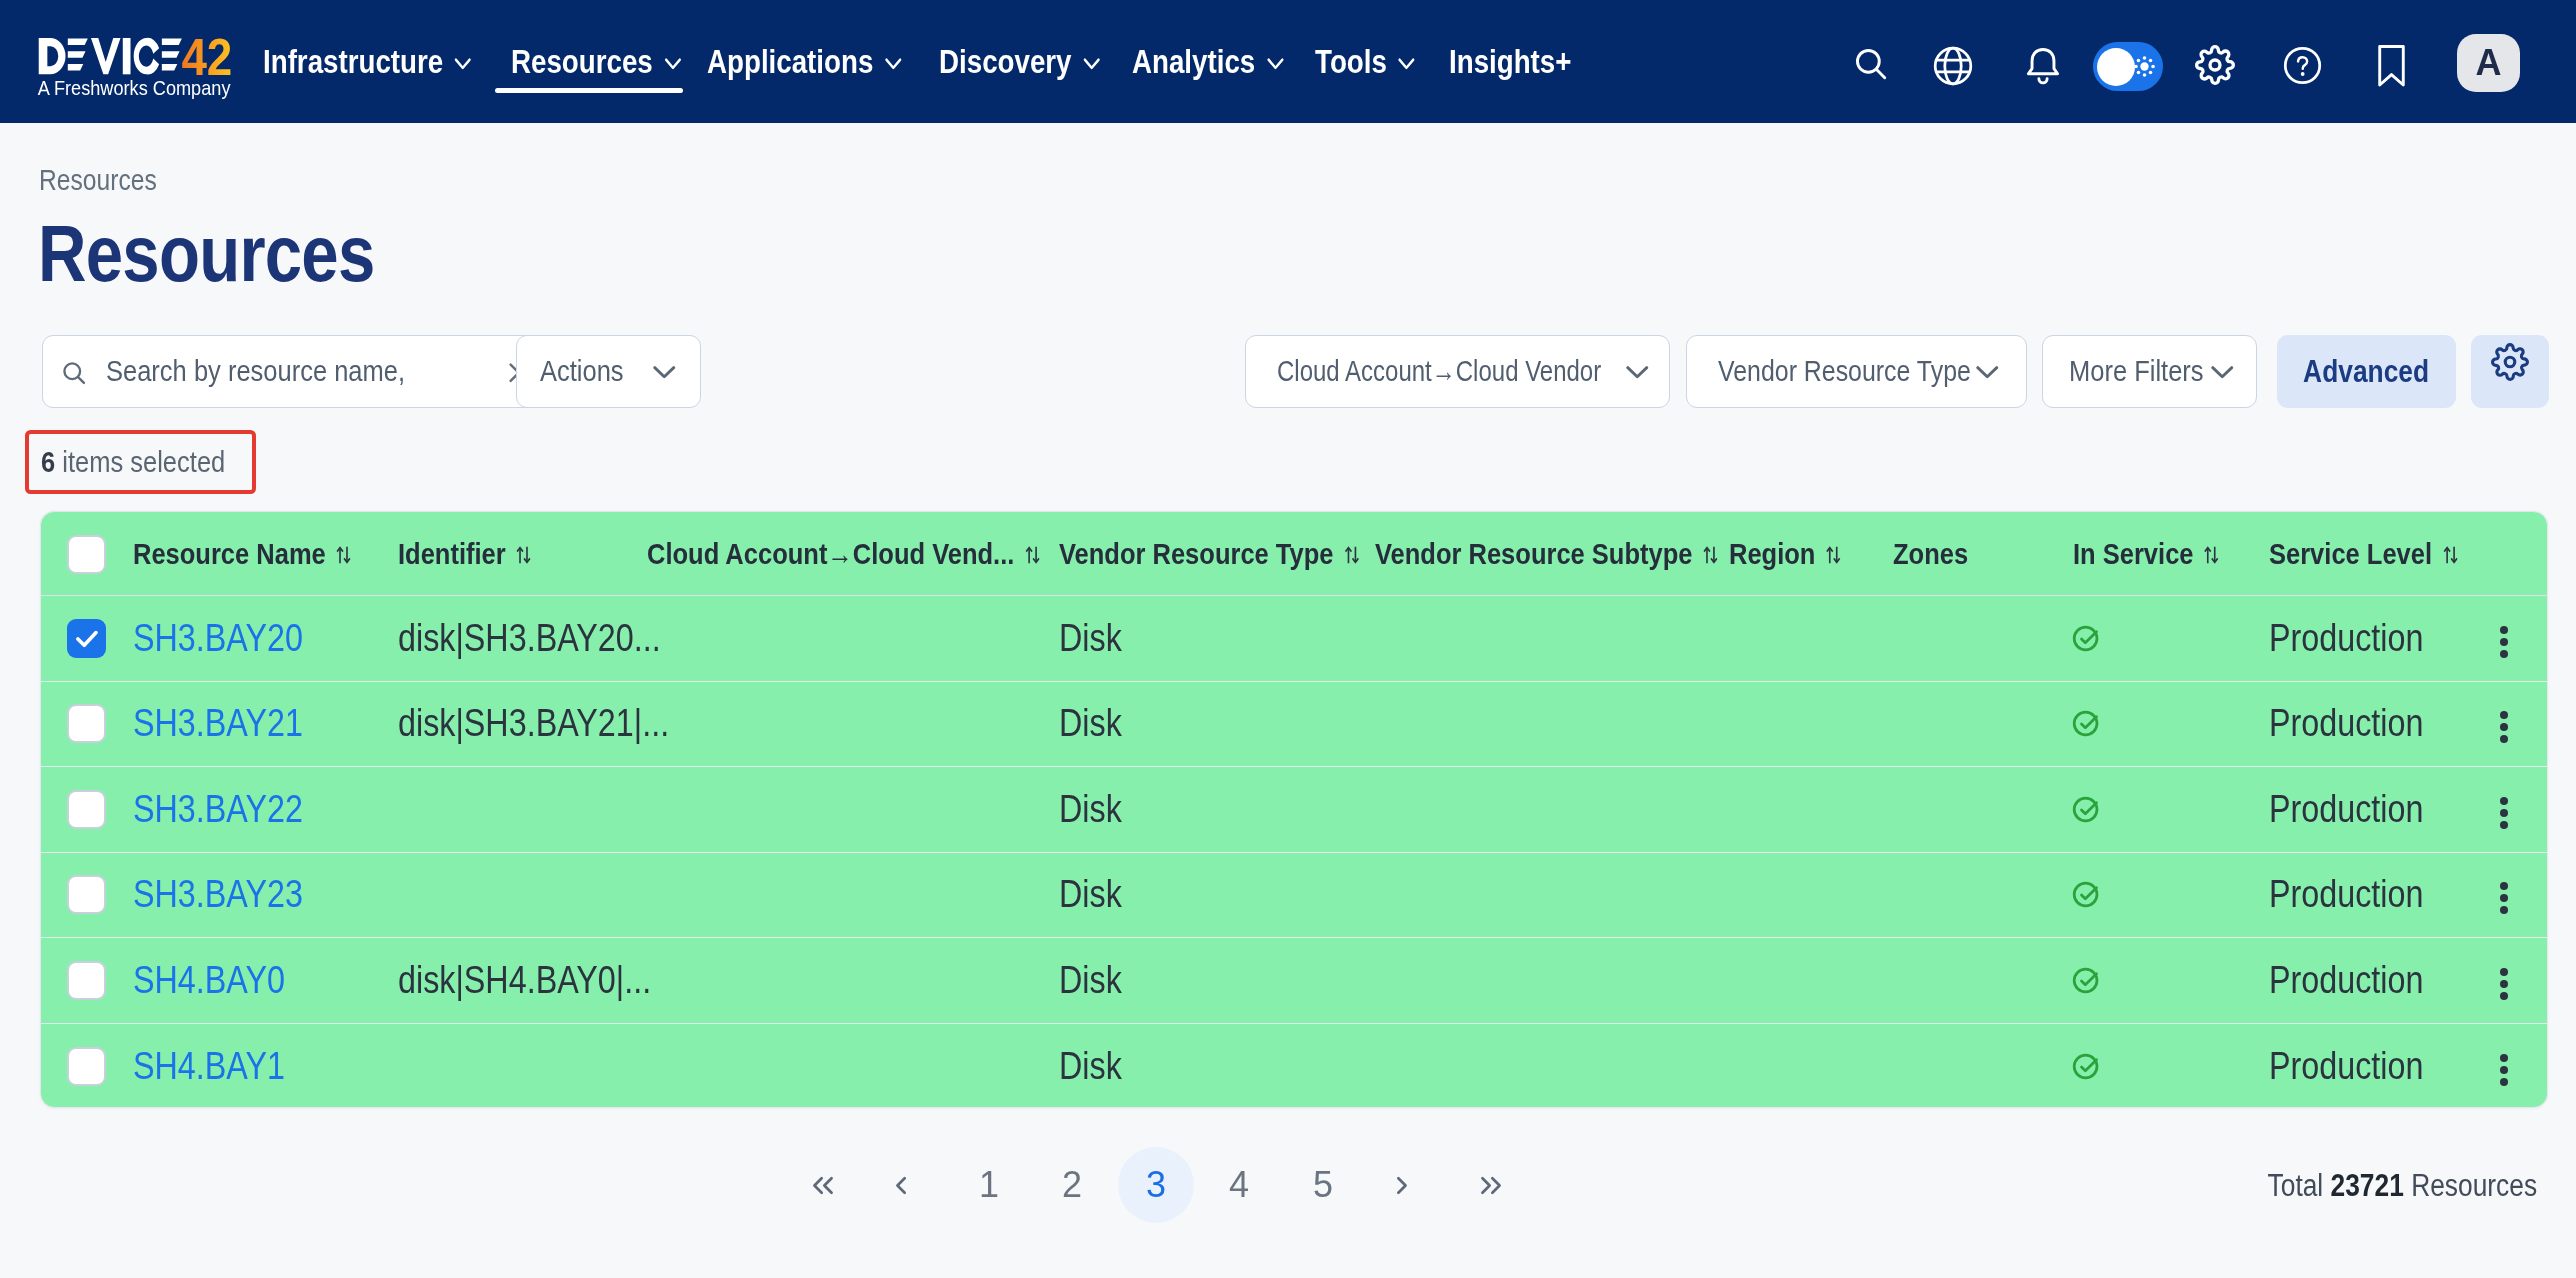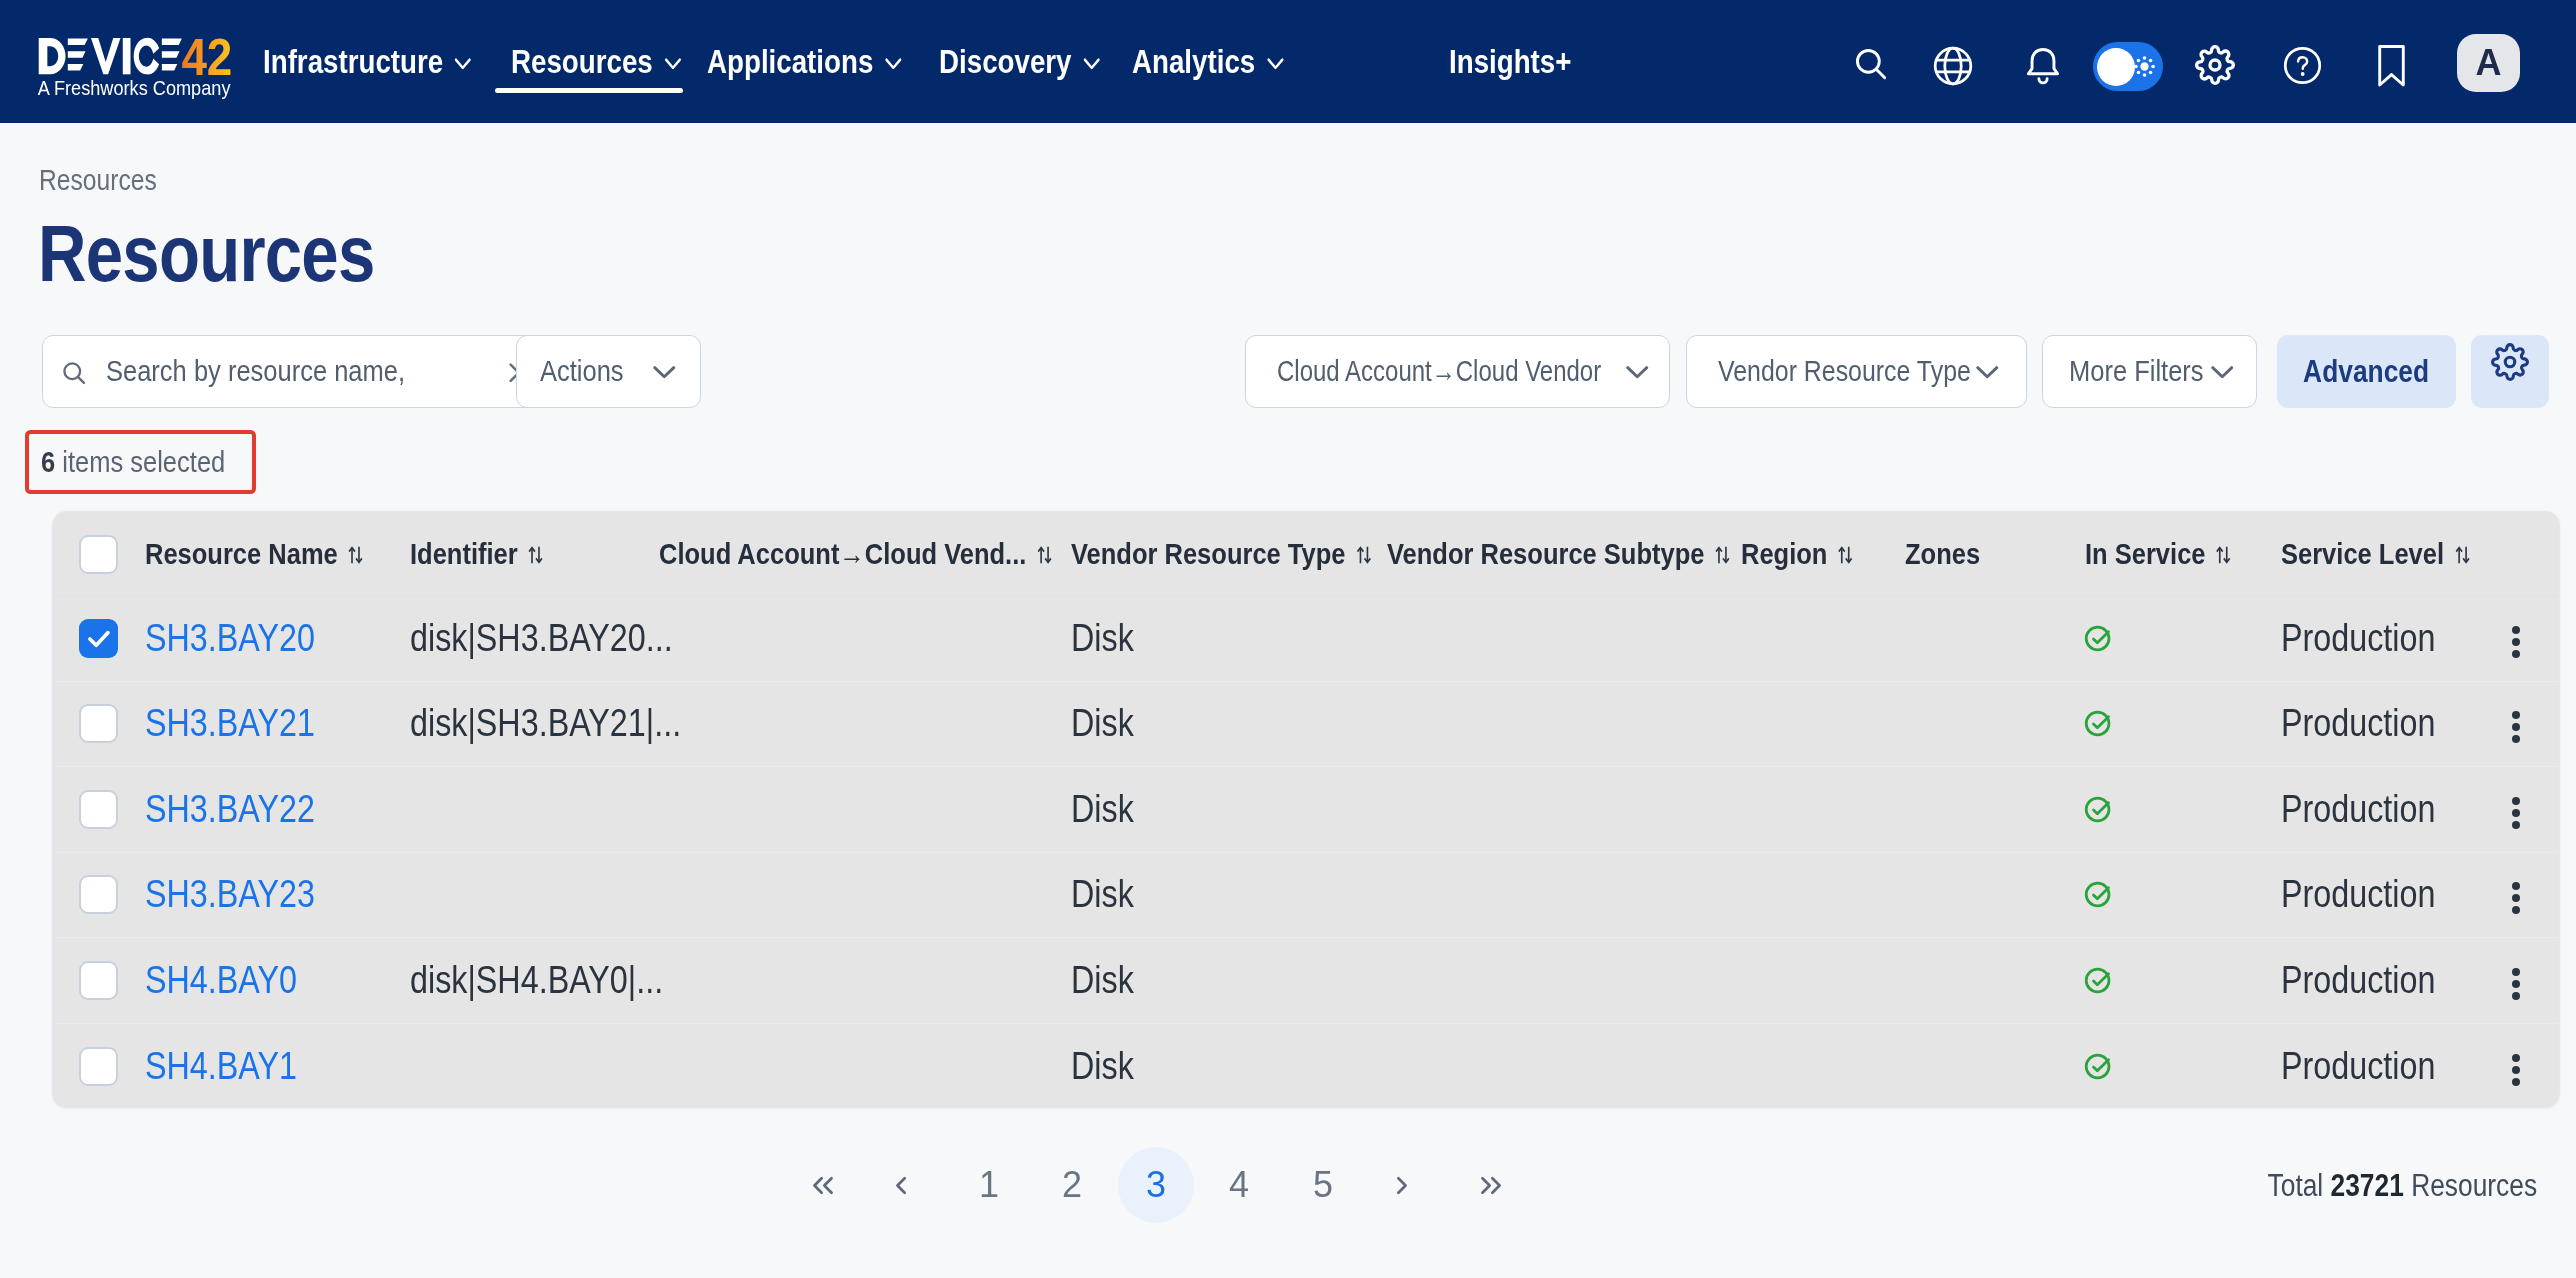--- a/index.html
+++ b/index.html
@@ -17,21 +17,21 @@
 .knob{position:absolute;left:3.6px;top:5.5px;width:38px;height:38px;border-radius:50%;background:#fff}
 .avatar{position:absolute;left:2457px;top:34px;width:63px;height:58px;border-radius:19px;background:#e4e6ea;color:#1f2c49;font-weight:bold;font-size:36px;text-align:center;line-height:58px}
 .crumb{position:absolute;left:39px;top:164px;font-size:29px;color:#64707d}
 h1{position:absolute;left:38px;top:208px;font-size:79px;color:#1c3577;font-weight:bold;letter-spacing:-0.9px}
 .inp{position:absolute;top:335px;height:73px;background:#fff;border:1.8px solid #cbd5e3;border-radius:11px;line-height:69px;white-space:nowrap}
 .ph{font-size:30px;color:#515e6f}
 .adv{position:absolute;left:2277px;top:335px;width:179px;height:73px;border-radius:11px;background:#dbe7f9;color:#1c3c82;font-weight:bold;font-size:31px;text-align:center;line-height:73px}
 .gearbtn{position:absolute;left:2471px;top:335px;width:78px;height:73px;border-radius:11px;background:#dbe7f9;text-align:center;line-height:82px}
 .selbox{position:absolute;left:24.5px;top:430px;width:231px;height:64px;border:4.5px solid #e33b31;border-radius:5.5px;background:#f7f8fa;font-size:30px;line-height:55px;color:#5a6573;padding-left:12.7px;white-space:nowrap}
 .selbox b{color:#343d49}
-.table{position:absolute;left:52px;top:511px;width:2508px;height:597px;background:#e5e5e5;border:1.4px solid #e3e8ef;border-radius:14.5px;box-shadow:0 0.9px 2.7px rgba(20,30,60,.05)}
+.table{position:absolute;left:40px;top:511px;width:2508px;height:597px;background:#86efac;border:1.4px solid #e3e8ef;border-radius:14.5px;box-shadow:0 0.9px 2.7px rgba(20,30,60,.05)}
 .th{position:absolute;top:0;height:84px;line-height:84px;font-size:30px;font-weight:bold;color:#252e3a;white-space:nowrap}
 .sort{margin-left:12.7px;vertical-align:-1.8px}
 .thead{position:absolute;left:0;top:0;width:100%;height:84px;border-bottom:1.8px solid #dde2ea}
 .trow{position:absolute;left:0;width:100%;height:86px;border-bottom:1.4px solid #e7ebf1}
 .trow:last-of-type{border-bottom:none}
 .cell{position:absolute;top:0;height:85px;line-height:85px;font-size:38px;white-space:nowrap}
 .dark{color:#2b333f}
 .link{color:#1a73e8}
 .cb{width:39px;height:39px;border:2.7px solid #c8d0dc;border-radius:9px;background:#fff}
 .cb.on{border:none;background:#1a73e8}
@@ -77,20 +77,23 @@
           </svg></span></div>
 <div class="nav" style="left:707px"><span class="x84">Applications<svg class="nchev" width="23.6" height="14.5" viewBox="0 0 26 16">
             <path d="M4 3l9 9 9-9" fill="none" stroke="#fff" stroke-width="3" stroke-linecap="round" stroke-linejoin="round"></path>
           </svg></span></div>
 <div class="nav" style="left:1132px"><span class="x84">Analytics<svg class="nchev" width="23.6" height="14.5" viewBox="0 0 26 16">
             <path d="M4 3l9 9 9-9" fill="none" stroke="#fff" stroke-width="3" stroke-linecap="round" stroke-linejoin="round"></path>
           </svg></span></div>
 <div class="nav" style="left:939px"><span class="x84">Discovery<svg class="nchev" width="23.6" height="14.5" viewBox="0 0 26 16">
             <path d="M4 3l9 9 9-9" fill="none" stroke="#fff" stroke-width="3" stroke-linecap="round" stroke-linejoin="round"></path>
           </svg></span></div>
+<div class="nav" style="left:1315px"><span class="x84">Tools<svg class="nchev" width="23.6" height="14.5" viewBox="0 0 26 16">
+            <path d="M4 3l9 9 9-9" fill="none" stroke="#fff" stroke-width="3" stroke-linecap="round" stroke-linejoin="round"></path>
+          </svg></span></div>
 <div class="nav" style="left:1449px"><span class="x84">Insights+</span></div>
 
 <div class="underline"></div>
 
 <svg class="tico" style="left:1852px;top:45px" width="40" height="40" viewBox="0 0 44 44">
         <circle cx="18" cy="18" r="12" fill="none" stroke="#fff" stroke-width="3.2"></circle>
         <path d="M27 27l9 9" stroke="#fff" stroke-width="3.2" stroke-linecap="round"></path>
       </svg>
 <svg class="tico" style="left:1932px;top:45px" width="42" height="42" viewBox="0 0 46 46">
         <circle cx="23" cy="23" r="19.5" fill="none" stroke="#fff" stroke-width="3"></circle>

